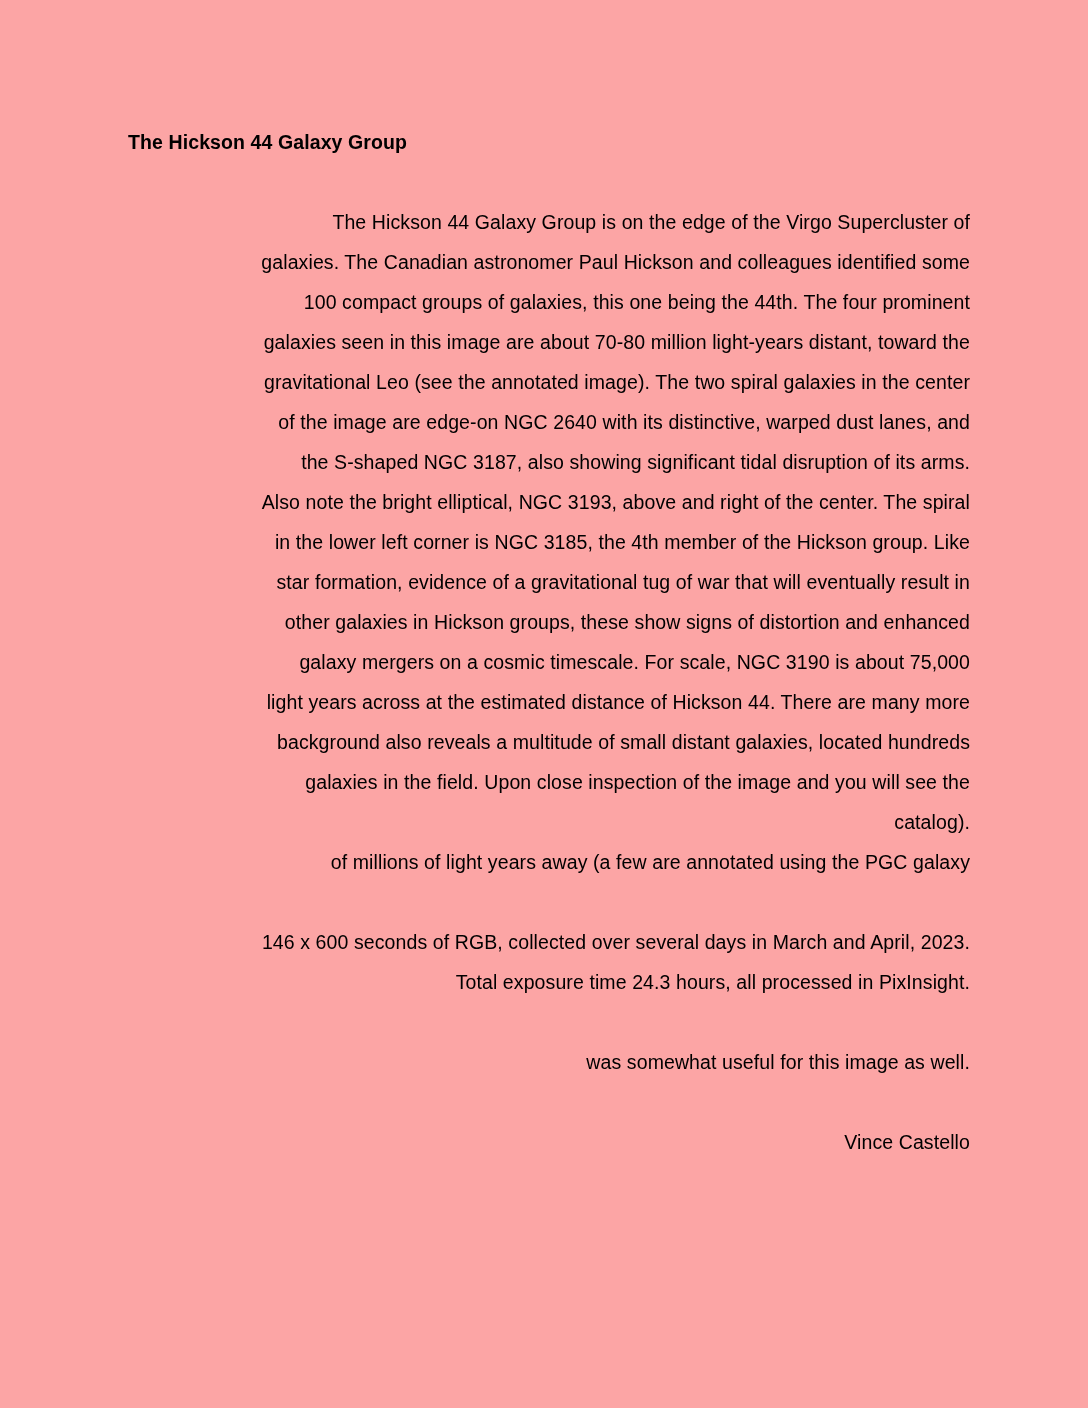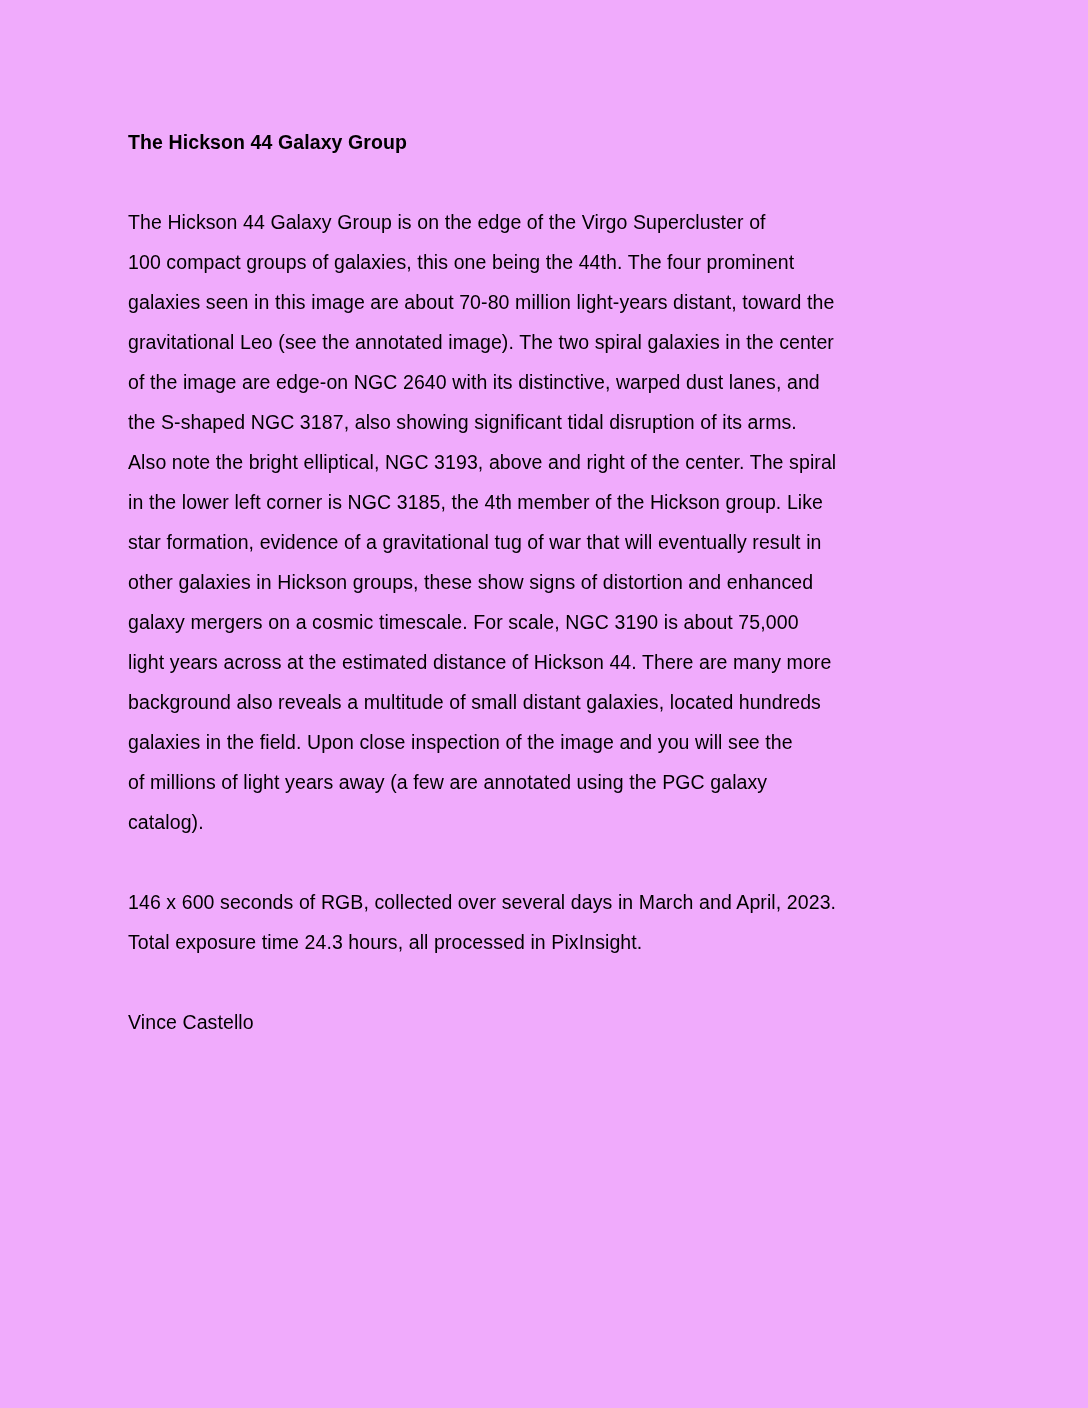--- a/index.html
+++ b/index.html
@@ -1,72 +1,74 @@
 <!DOCTYPE html>
 <html><head>
 <meta charset="utf-8">
 <style>
   * { margin: 0; padding: 0; box-sizing: border-box; }
   html, body { background: #ffffff; }
   .page {
     position: relative;
     width: 1088px;
     height: 1408px;
-    background: #f0abfc;
+    background: #fca5a5;
     overflow: hidden;
     font-family: "Liberation Sans", "DejaVu Sans", sans-serif;
     color: #000000;
   }
   .content {
     position: absolute;
     left: 128px;
     top: 122px;
     width: 842px;
     font-size: 19.5px;
     line-height: 40px;
     letter-spacing: 0.1px;
   }
   .doc-title {
     font-weight: bold;
     margin-bottom: 40px;
     white-space: nowrap;
   }
   .para { margin-bottom: 40px; }
   .para:last-child { margin-bottom: 0; }
-  .text-line { white-space: nowrap; }
+  .text-line { white-space: nowrap; text-align: right; }
 </style>
 </head>
 <body>
 
 <div class="page">
   <div class="content">
     <div class="doc-title">The Hickson 44 Galaxy Group</div>
     <div id="paragraphs">
         <div class="para">
           <div class="text-line">The Hickson 44 Galaxy Group is on the edge of the Virgo Supercluster of</div>
+          <div class="text-line">galaxies. The Canadian astronomer Paul Hickson and colleagues identified some</div>
           <div class="text-line">100 compact groups of galaxies, this one being the 44th. The four prominent</div>
           <div class="text-line">galaxies seen in this image are about 70-80 million light-years distant, toward the</div>
           <div class="text-line">gravitational Leo (see the annotated image). The two spiral galaxies in the center</div>
           <div class="text-line">of the image are edge-on NGC 2640 with its distinctive, warped dust lanes, and</div>
           <div class="text-line">the S-shaped NGC 3187, also showing significant tidal disruption of its arms.</div>
           <div class="text-line">Also note the bright elliptical, NGC 3193, above and right of the center. The spiral</div>
           <div class="text-line">in the lower left corner is NGC 3185, the 4th member of the Hickson group. Like</div>
           <div class="text-line">star formation, evidence of a gravitational tug of war that will eventually result in</div>
           <div class="text-line">other galaxies in Hickson groups, these show signs of distortion and enhanced</div>
           <div class="text-line">galaxy mergers on a cosmic timescale. For scale, NGC 3190 is about 75,000</div>
           <div class="text-line">light years across at the estimated distance of Hickson 44. There are many more</div>
           <div class="text-line">background also reveals a multitude of small distant galaxies, located hundreds</div>
           <div class="text-line">galaxies in the field. Upon close inspection of the image and you will see the</div>
+          <div class="text-line">catalog).</div>
           <div class="text-line">of millions of light years away (a few are annotated using the PGC galaxy</div>
-          <div class="text-line">catalog).</div>
         </div>
         <div class="para">
           <div class="text-line">146 x 600 seconds of RGB, collected over several days in March and April, 2023.</div>
           <div class="text-line">Total exposure time 24.3 hours, all processed in PixInsight.</div>
         </div>
         <div class="para">
+          <div class="text-line">was somewhat useful for this image as well.</div>
         </div>
         <div class="para">
           <div class="text-line">Vince Castello</div>
         </div>
       </div>
   </div>
 </div>
 
 </body></html>

